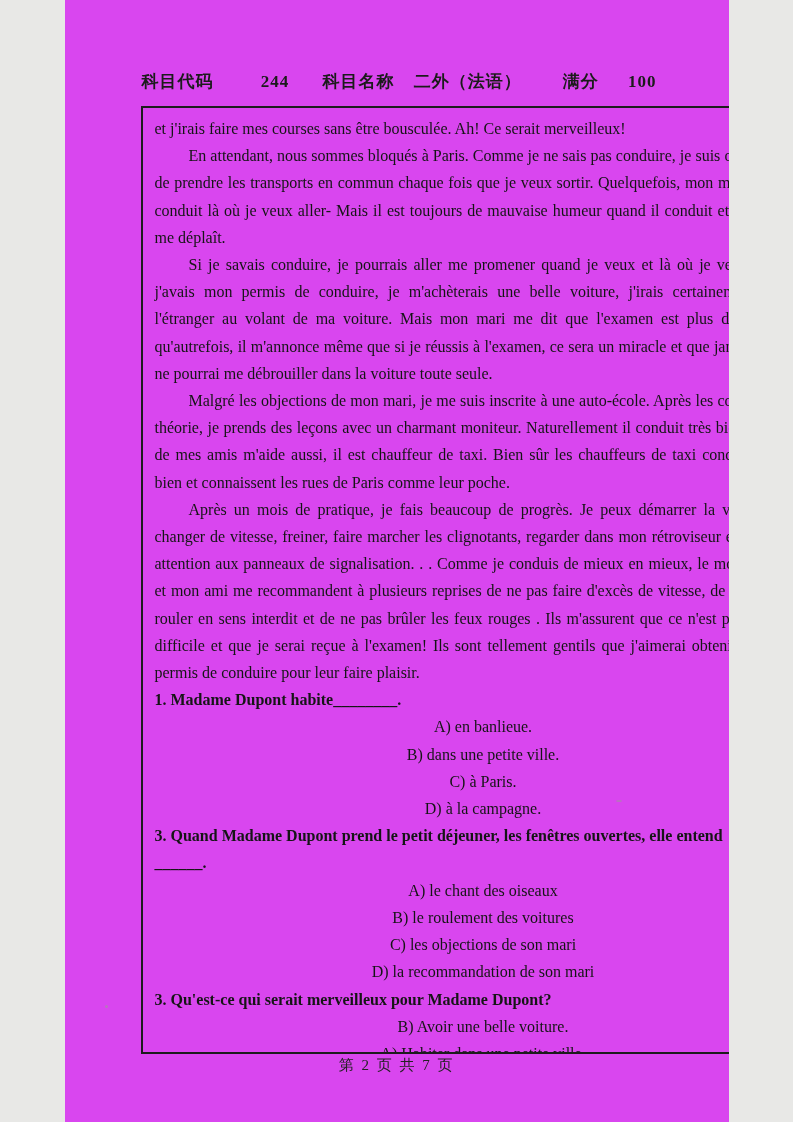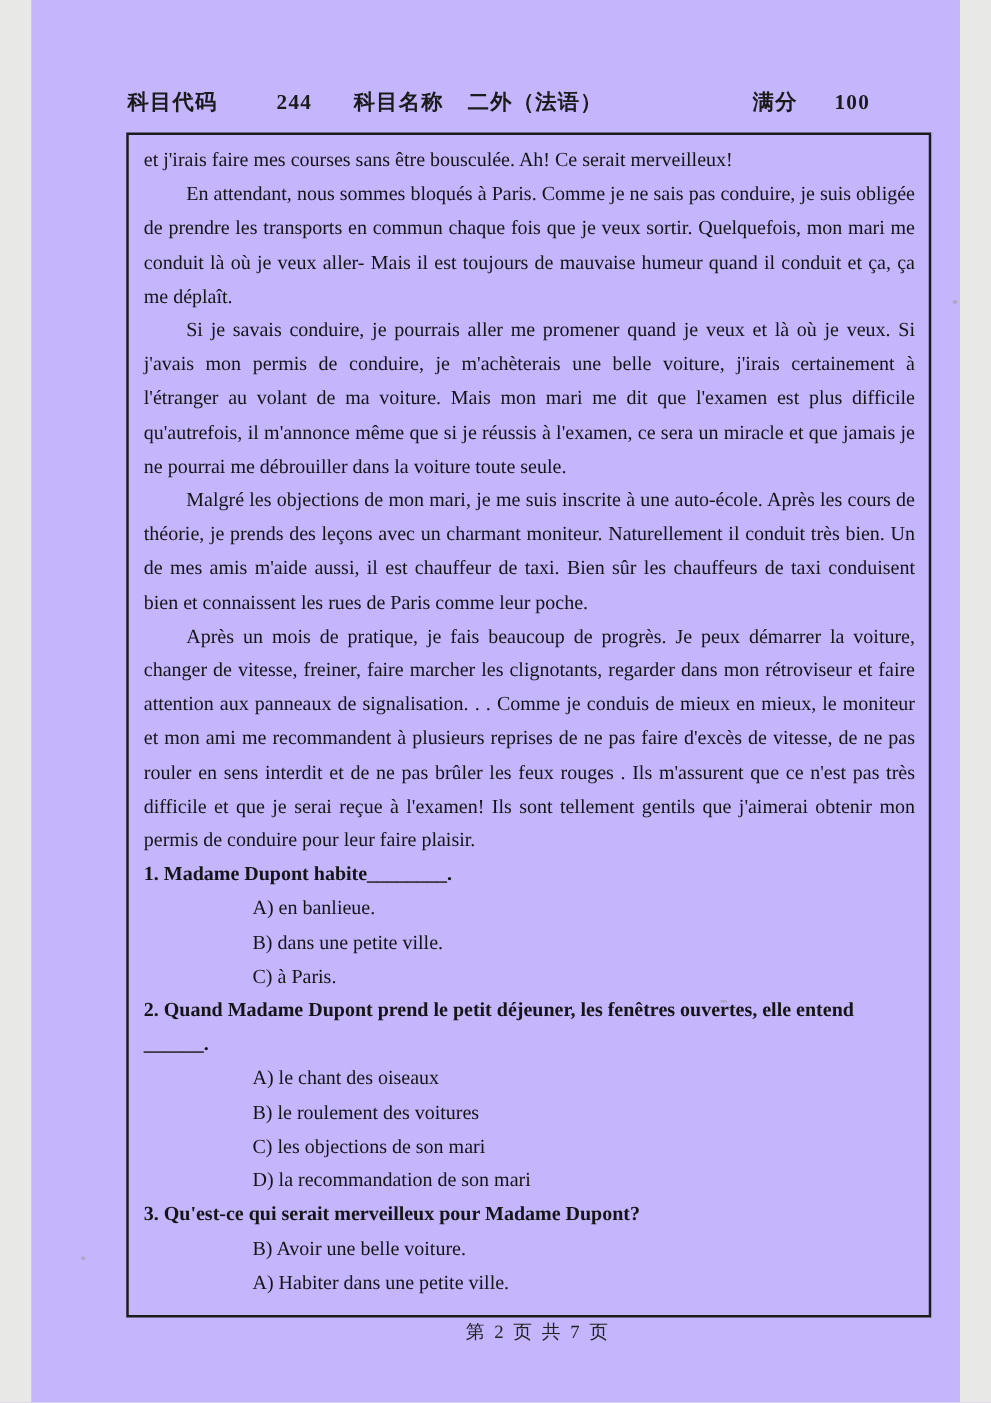--- a/index.html
+++ b/index.html
@@ -1,23 +1,23 @@
 <!DOCTYPE html>
 <html><head>
 <meta charset="utf-8">
 <style>
   * { margin: 0; padding: 0; box-sizing: border-box; }
   html, body { background: #e8e8e6; }
   body { font-family: "Liberation Serif", "DejaVu Serif", serif; }
   .page {
     position: relative;
-    width: 743px;
+    width: 664px;
     height: 1122px;
     margin: 0 auto;
-    background: #c4b5fd;
+    background: #d946ef;
     color: #1b1b1b;
     overflow: hidden;
   }
   .header {
     position: absolute;
     left: 77px;
     right: 72px;
     top: 70px;
     display: flex;
     justify-content: space-between;
@@ -41,31 +41,30 @@
     overflow: hidden;
   }
   .content-box p {
     font-size: 16px;
     line-height: 27.2px;
     text-align: justify;
     color: #151515;
   }
   p.indent { text-indent: 34px; }
   p.q-text { text-align: left; font-weight: bold; }
-  p.option { margin-left: 87px; text-align: left; }
+  p.option { margin-left: 40px; text-align: center; }
   .footer {
     position: absolute;
     left: 0;
     width: 100%;
     top: 1056px;
     text-align: center;
     font-size: 15px;
     letter-spacing: 2px;
     color: #222;
-    margin-left: 34px;
   }
   .scan-artifact {
     position: absolute;
     background: #9a9a96;
     border-radius: 50%;
     opacity: 0.55;
   }
   .artifact-1 { left: 737px; top: 240px; width: 4px; height: 3px; }
   .artifact-2 { left: 745px; top: 545px; width: 3px; height: 5px; }
   .artifact-3 { left: 551px; top: 800px; width: 6px; height: 2px; }
@@ -94,24 +93,25 @@
     <p class="indent">En attendant, nous sommes bloqués à Paris. Comme je ne sais pas conduire, je suis obligée de prendre les transports en commun chaque fois que je veux sortir. Quelquefois, mon mari me conduit là où je veux aller- Mais il est toujours de mauvaise humeur quand il conduit et ça, ça me déplaît.</p>
     <p class="indent">Si je savais conduire, je pourrais aller me promener quand je veux et là où je veux. Si j'avais mon permis de conduire, je m'achèterais une belle voiture, j'irais certainement à l'étranger au volant de ma voiture. Mais mon mari me dit que l'examen est plus difficile qu'autrefois, il m'annonce même que si je réussis à l'examen, ce sera un miracle et que jamais je ne pourrai me débrouiller dans la voiture toute seule.</p>
     <p class="indent">Malgré les objections de mon mari, je me suis inscrite à une auto-école. Après les cours de théorie, je prends des leçons avec un charmant moniteur. Naturellement il conduit très bien. Un de mes amis m'aide aussi, il est chauffeur de taxi. Bien sûr les chauffeurs de taxi conduisent bien et connaissent les rues de Paris comme leur poche.</p>
     <p class="indent">Après un mois de pratique, je fais beaucoup de progrès. Je peux démarrer la voiture, changer de vitesse, freiner, faire marcher les clignotants, regarder dans mon rétroviseur et faire attention aux panneaux de signalisation. . . Comme je conduis de mieux en mieux, le moniteur et mon ami me recommandent à plusieurs reprises de ne pas faire d'excès de vitesse, de ne pas rouler en sens interdit et de ne pas brûler les feux rouges . Ils m'assurent que ce n'est pas très difficile et que je serai reçue à l'examen! Ils sont tellement gentils que j'aimerai obtenir mon permis de conduire pour leur faire plaisir.</p>
 
     <div class="question">
       <p class="q-text">1. Madame Dupont habite________.</p>
       <p class="option">A) en banlieue.</p>
       <p class="option">B) dans une petite ville.</p>
       <p class="option">C) à Paris.</p>
+      <p class="option">D) à la campagne.</p>
     </div>
 
     <div class="question">
-      <p class="q-text">2. Quand Madame Dupont prend le petit déjeuner, les fenêtres ouvertes, elle entend ______.</p>
+      <p class="q-text">3. Quand Madame Dupont prend le petit déjeuner, les fenêtres ouvertes, elle entend ______.</p>
       <p class="option">A) le chant des oiseaux</p>
       <p class="option">B) le roulement des voitures</p>
       <p class="option">C) les objections de son mari</p>
       <p class="option">D) la recommandation de son mari</p>
     </div>
 
     <div class="question">
       <p class="q-text">3. Qu'est-ce qui serait merveilleux pour Madame Dupont?</p>
       <p class="option">B) Avoir une belle voiture.</p>
       <p class="option">A) Habiter dans une petite ville.</p>

